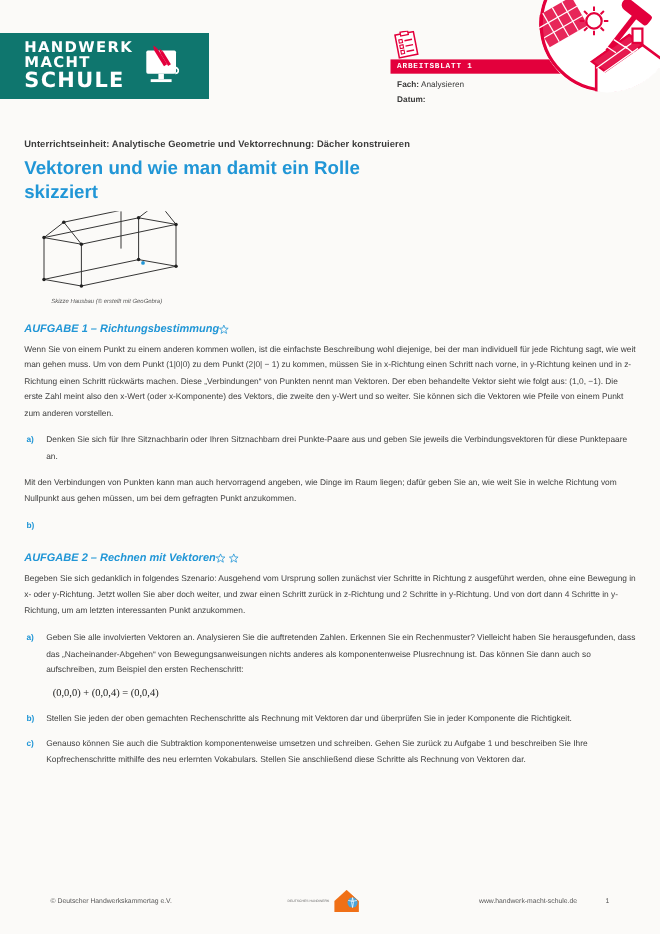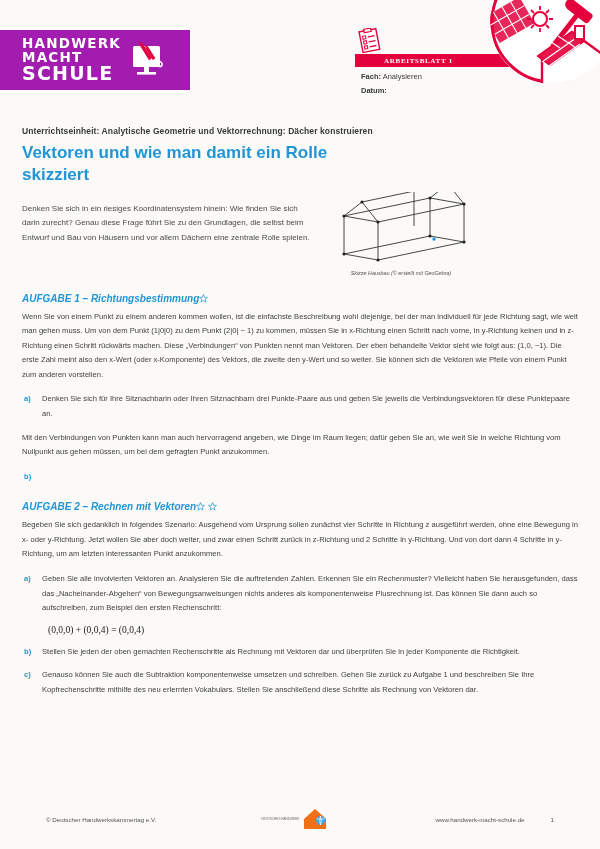--- a/index.html
+++ b/index.html
@@ -20,21 +20,21 @@
     background: #fbfaf8;
   }
 
   
   .header { position: relative; height: 118px; }
 
   .logo-box {
     position: absolute;
     left: 0; top: 30px;
     width: 190px; height: 60px;
-    background: #a21caf;
+    background: #0f766e;
     display: flex;
     align-items: center;
     justify-content: center;
     gap: 7px;
   }
   .logo-words {
     display: flex; flex-direction: column;
     align-items: flex-start;
     line-height: 1.0;
   }
@@ -52,22 +52,21 @@
   .sheet-label-bar {
     position: absolute;
     left: 355px; top: 54px;
     width: 160px; height: 13px;
     background: #e3003c;
     display: flex; align-items: center;
   }
   .sheet-label-bar span {
     color: #fff; font-weight: bold; font-size: 7px;
     letter-spacing: 0.7px; padding-left: 6px;
-    font-family: Liberation Serif, serif;
-    margin-left: 23px;
+    font-family: Liberation Mono, monospace;
   }
   .sheet-meta {
     position: absolute;
     left: 361px; top: 70px;
     font-size: 7.5px; color: #3a3a3a;
     line-height: 1.9;
   }
   .sheet-meta b { font-weight: bold; }
   .clipboard-icon {
     position: absolute; left: 358px; top: 28px;
@@ -289,21 +288,20 @@
       </g>
     </svg>
   </div>
 
   <div class="content">
 
     <div class="eyebrow">Unterrichtseinheit: Analytische Geometrie und Vektorrechnung: Dächer konstruieren</div>
     <h1 class="main-title">Vektoren und wie man damit ein Rolle skizziert</h1>
 
     <div class="intro-row">
-      <div class="intro-text">Denken Sie sich in ein riesiges Koordinatensystem hinein: Wie finden Sie sich darin zurecht? Genau diese Frage führt Sie zu den Grundlagen, die selbst beim Entwurf und Bau von Häusern und vor allem Dächern eine zentrale Rolle spielen.</div>
       <div class="sketch-wrap">
         <svg width="150" height="72" viewBox="0 0 150 72">
           <g stroke="#333" stroke-width="0.9" fill="none">
 
             <polygon points="18,62 52,68 138,50 104,44"></polygon>
 
             <line x1="18" y1="62" x2="18" y2="24"></line>
             <line x1="52" y1="68" x2="52" y2="30"></line>
             <line x1="138" y1="50" x2="138" y2="12"></line>
             <line x1="104" y1="44" x2="104" y2="6"></line>

